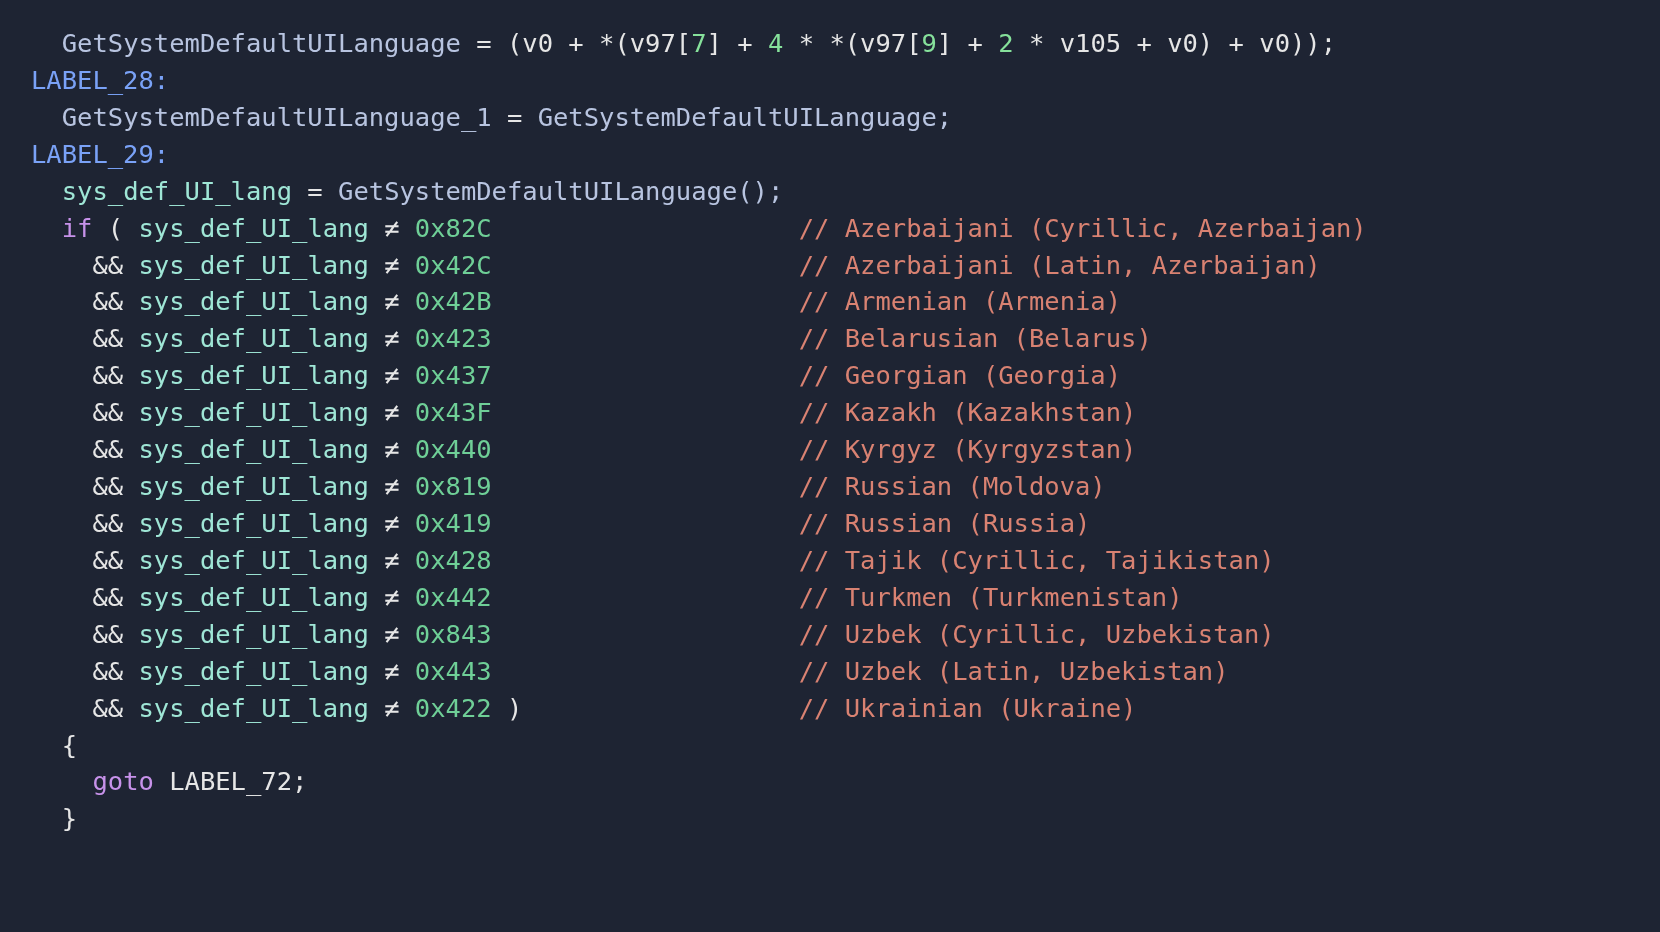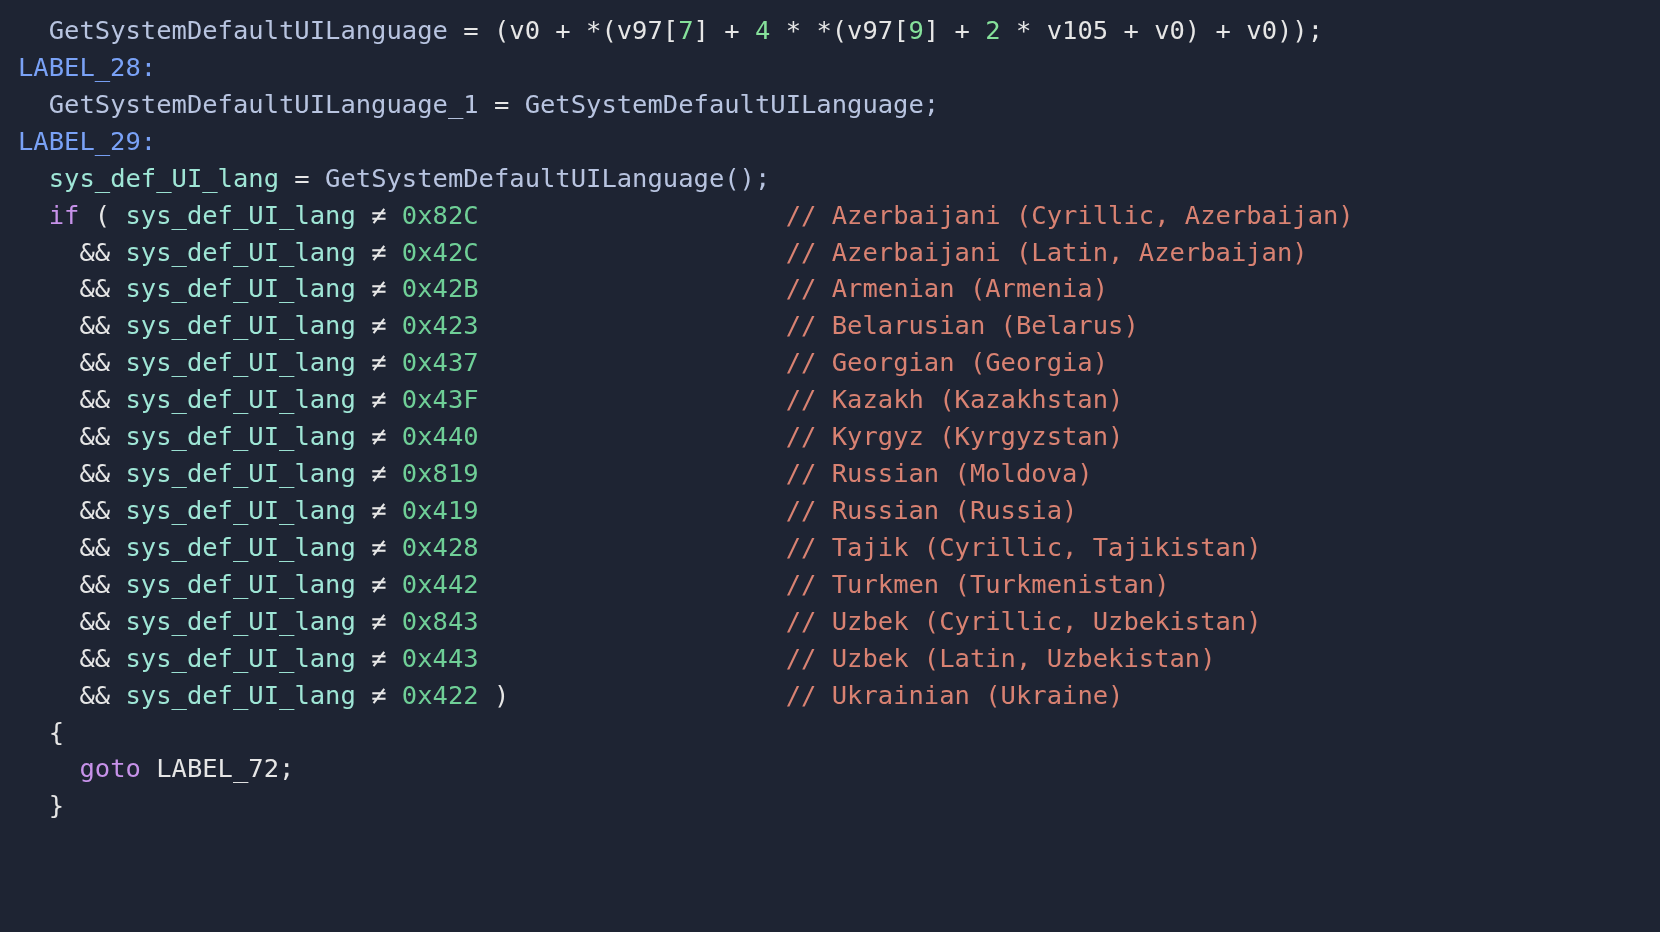--- a/index.html
+++ b/index.html
@@ -4,21 +4,21 @@
 <style>
   html, body {
     margin: 0;
     padding: 0;
     background: #1e2433;
     width: 1660px;
     height: 932px;
     overflow: hidden;
   }
   pre.code {
-    margin: 4px;
+    margin: 17px;
     padding: 8px 0 0 14px;
     font-family: "Consolas", "Menlo", "DejaVu Sans Mono", monospace;
     font-size: 25.5px;
     line-height: 1.448;
     color: #d7dbe6;
     white-space: pre;
   }
   .var   { color: #e6e6e6; }
   .op    { color: #e6e6e6; }
   .num   { color: #86e19b; }

